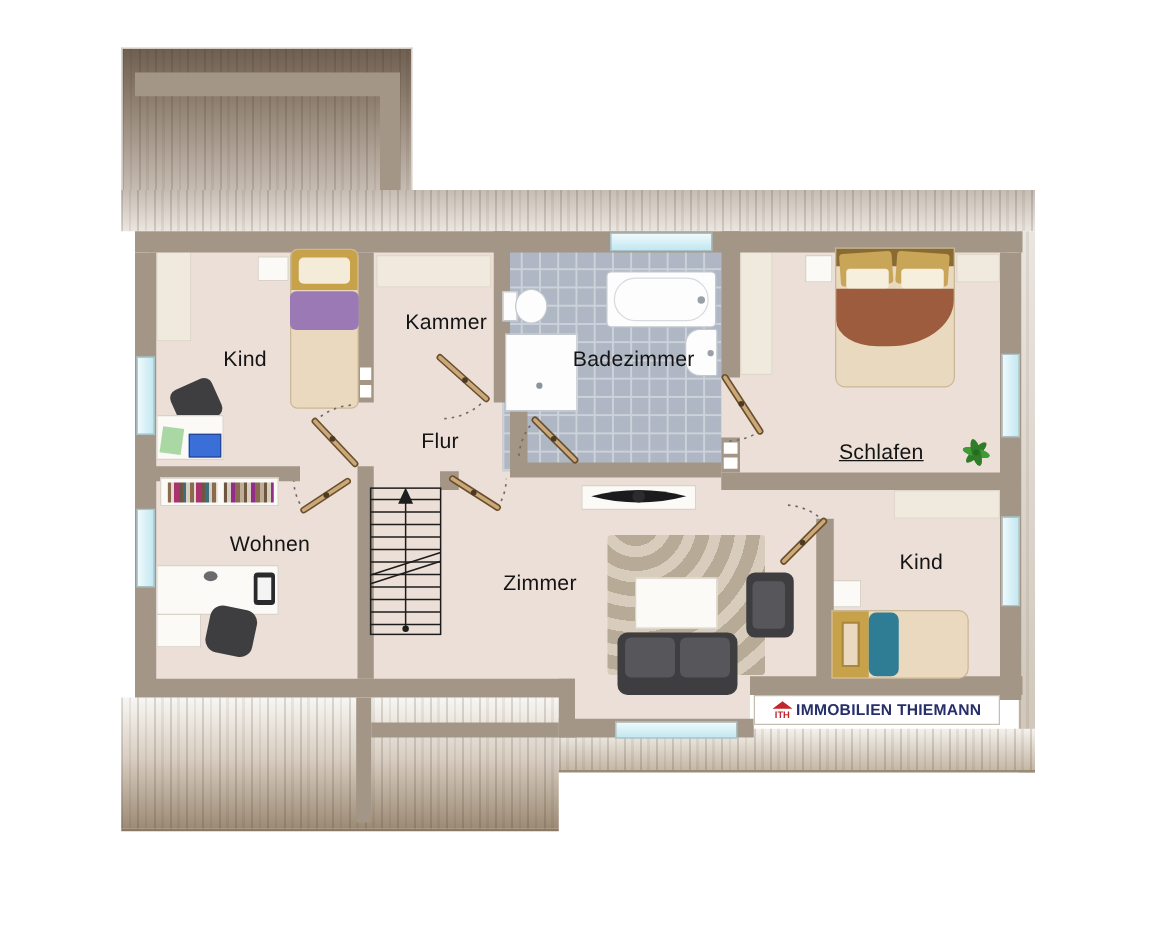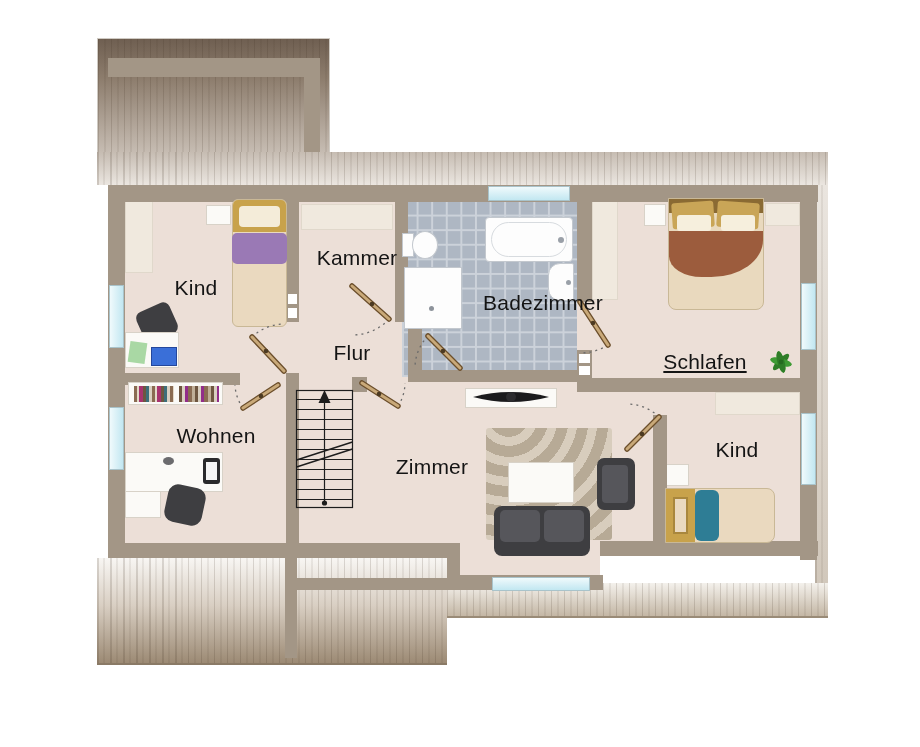--- a/index.html
+++ b/index.html
@@ -17,21 +17,21 @@
     background-image:linear-gradient(#ccd2da 1.5px, transparent 1.5px),
       linear-gradient(90deg,#ccd2da 1.5px, transparent 1.5px);
     background-size:14.6px 14.6px;}
   .win-v{position:absolute;background:linear-gradient(90deg,#f0fafc,#c2e7f1);
     border:1px solid #a9c3ca;box-sizing:border-box;}
   .win-h{position:absolute;background:linear-gradient(180deg,#f0fafc,#c2e7f1);
     border:1px solid #a9c3ca;box-sizing:border-box;}
   .white-f{position:absolute;background:#fbfaf7;border:1px solid #d8d2c8;box-sizing:border-box;}
   .cream{position:absolute;background:#f0e9de;border:1px solid #e0d8cb;box-sizing:border-box;}
   .dark-f{position:absolute;background:#3e3e41;border-radius:7px;}
-  .room-label{position:absolute;transform:translate(-50%,-50%);font-size:21px;color:#141414;
+  .room-label{position:absolute;transform:translate(-50%,-50%);font-size:17px;color:#141414;
     white-space:nowrap;letter-spacing:.2px;}
   #banner{position:absolute;left:603px;top:556px;width:197px;height:24px;background:#ffffff;
     border:1px solid #c6beb1;box-sizing:border-box;display:flex;align-items:center;justify-content:center;gap:3px;}
   #banner .brand-text{font-size:12.5px;font-weight:700;color:#272f6a;letter-spacing:.2px;white-space:nowrap;}
   .ith{display:flex;flex-direction:column;align-items:center;line-height:1;}
   .ith .roof-tri{width:0;height:0;border-left:8px solid transparent;border-right:8px solid transparent;
     border-bottom:6px solid #c0272d;}
   .ith .ith-txt{font-size:7.5px;font-weight:900;color:#c0272d;letter-spacing:0;margin-top:1px;}
   svg{position:absolute;left:0;top:0;pointer-events:none;}
 </style>
@@ -236,21 +236,28 @@
       <ellipse cx="781" cy="362" rx="11" ry="3.6" transform="rotate(75 781 362)"></ellipse>
       <ellipse cx="781" cy="362" rx="11" ry="3.6" transform="rotate(135 781 362)" fill="#2f7d28"></ellipse>
       <ellipse cx="781" cy="362" rx="11" ry="3.6" transform="rotate(195 781 362)"></ellipse>
       <ellipse cx="781" cy="362" rx="11" ry="3.6" transform="rotate(255 781 362)" fill="#2f7d28"></ellipse>
       <circle cx="781" cy="362" r="2.4" fill="#256b20"></circle>
     </g>
   </svg>
 
   <div class="room-label" style="left:196px;top:288px;">Kind</div>
   <div class="room-label" style="left:357px;top:258px;">Kammer</div>
-  <div class="room-label" style="left:507px;top:303px;margin-left:36px;">Badezimmer</div>
+  <div class="room-label" style="left:507px;top:288px;">Badezimmer</div>
   <div class="room-label" style="left:705px;top:362px;text-decoration:underline;">Schlafen</div>
   <div class="room-label" style="left:352px;top:353px;text-align:right;">Flur</div>
   <div class="room-label" style="left:216px;top:436px;">Wohnen</div>
   <div class="room-label" style="left:432px;top:467px;">Zimmer</div>
   <div class="room-label" style="left:737px;top:450px;">Kind</div>
 
+  <div id="banner">
+    <span class="ith">
+      <span class="roof-tri"></span>
+      <span class="ith-txt">ITH</span>
+    </span>
+    <span class="brand-text">IMMOBILIEN THIEMANN</span>
+  </div>
 
 </div>
 
 </body></html>

